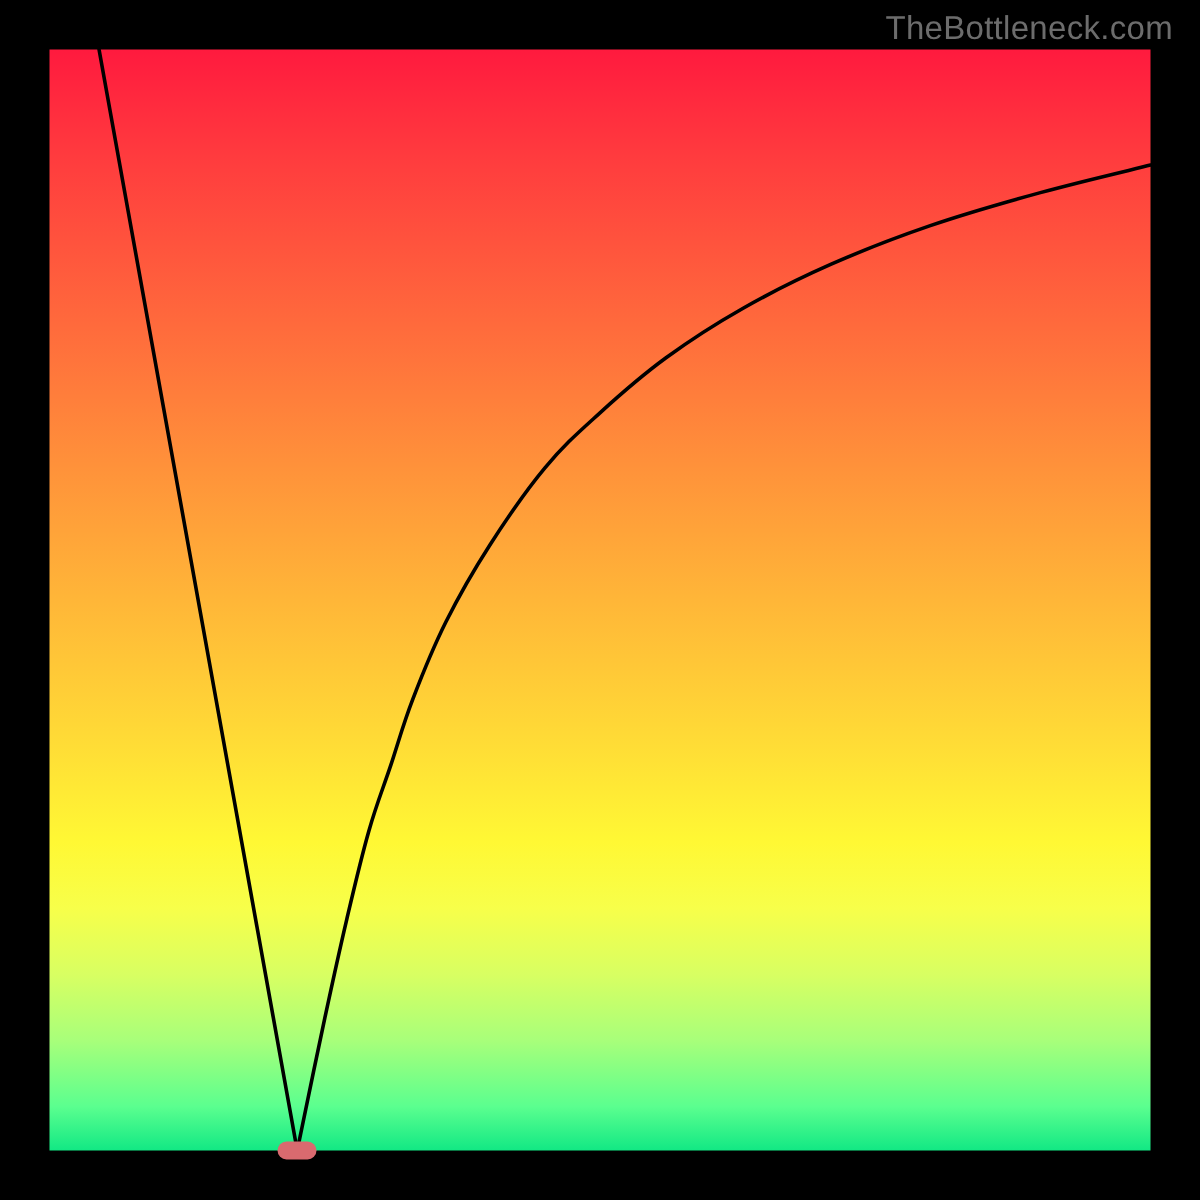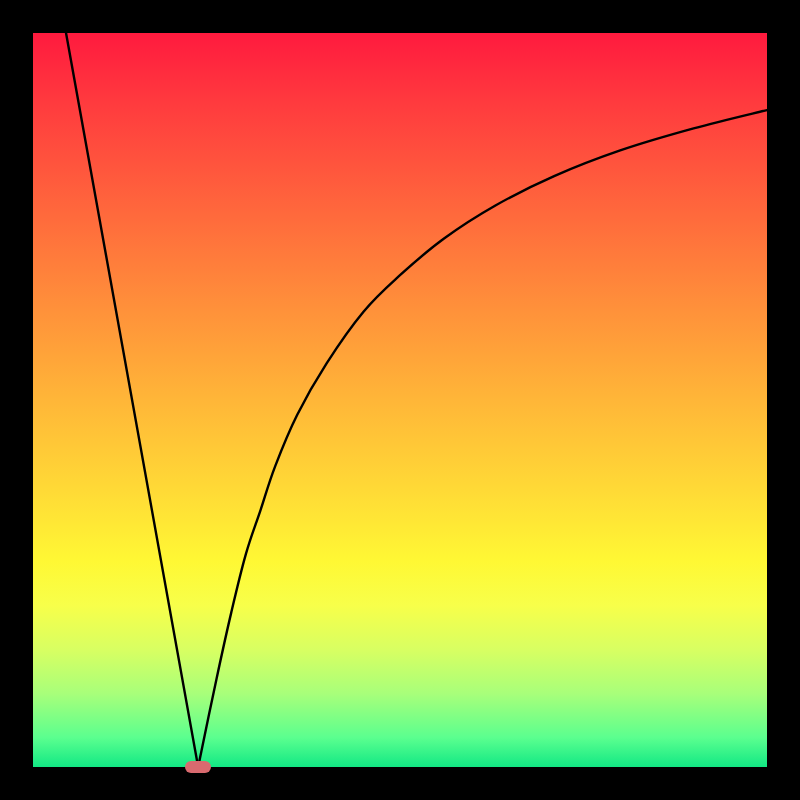--- a/index.html
+++ b/index.html
@@ -60,20 +60,21 @@
   .marker {
     position: absolute;
     background: #d96a6f;
     border-radius: 10px;
   }
 </style>
 </head>
 <body>
 
 <div class="frame">
+  <div class="watermark">TheBottleneck.com</div>
 
   <div class="plot-area">
     <svg class="curve" viewBox="0 0 734 734" preserveAspectRatio="none">
       <path d="M33.03 0.00 L165.15 734.00" fill="none" stroke="#000" stroke-width="2.4" stroke-linecap="round" id="path-left"></path>
       <path d="M 165.15 734.00 C 168.45 718.15, 177.55 673.67, 183.50 645.92 C 189.45 618.17, 192.90 602.32, 198.18 579.86 C 203.46 557.40, 207.58 539.64, 212.86 521.14 C 218.14 502.64, 222.26 492.95, 227.54 477.10 C 232.82 461.25, 235.61 450.24, 242.22 433.06 C 248.83 415.88, 254.99 400.18, 264.24 381.68 C 273.49 363.18, 281.71 348.80, 293.60 330.30 C 305.49 311.80, 317.09 294.77, 330.30 278.92 C 343.51 263.07, 352.47 255.43, 367.00 242.22 C 381.53 229.01, 393.86 218.07, 411.04 205.52 C 428.22 192.97, 442.60 183.72, 462.42 172.49 C 482.24 161.26, 498.68 153.04, 521.14 143.13 C 543.60 133.22, 562.10 126.03, 587.20 117.44 C 612.30 108.85, 634.18 102.69, 660.60 95.42 C 687.02 88.15, 720.79 80.37, 734.00 77.07" fill="none" stroke="#000" stroke-width="2.4" stroke-linecap="round" id="path-right"></path>
     </svg>
     <div class="marker" id="marker" style="left: 151.938px; top: 728.128px; width: 26.424px; height: 11.744px; background: rgb(217, 106, 111);"></div>
   </div>
 </div>
 

